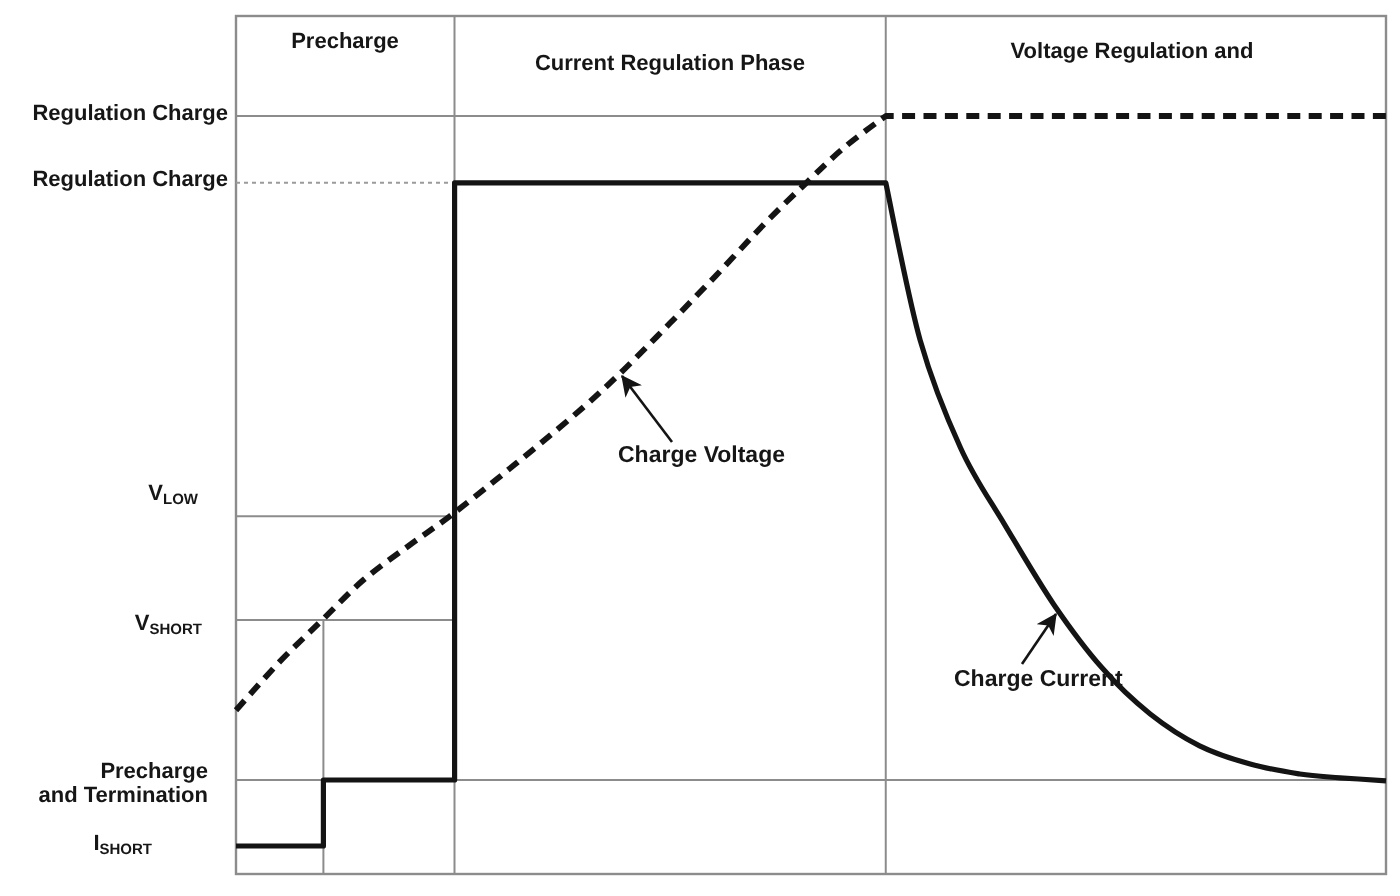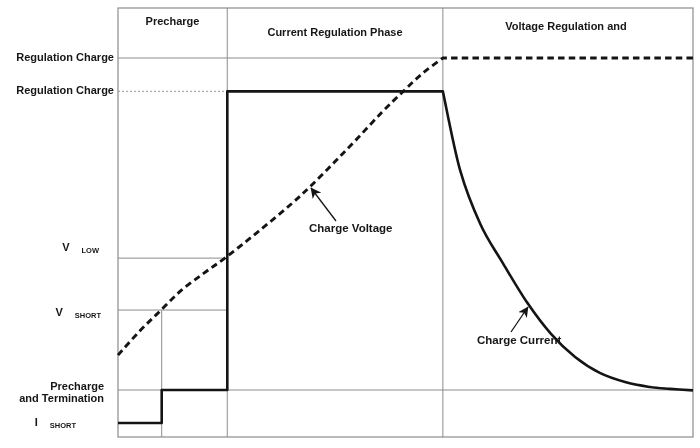--- a/index.html
+++ b/index.html
@@ -20,21 +20,21 @@
   .series.solid{stroke-width:2.6;}
   .series.dashed{stroke-width:2.9;stroke-dasharray:6.5 4.2;}
   .arrow{stroke:#141414;stroke-width:1.3;}
 
   .lbl{
     position:absolute;
     font-size:11px;font-weight:bold;line-height:11px;
     white-space:nowrap;
   }
   .ylabel{text-align:right;}
-  sub{font-size:7.5px;font-weight:bold;vertical-align:-2px;letter-spacing:0;margin-left:12px;}
+  sub{font-size:7.5px;font-weight:bold;vertical-align:-2px;letter-spacing:0;}
 
   .lbl-regv{right:586px;top:52px;}
   .lbl-regc{right:586px;top:85px;}
   .lbl-vlow{right:601px;top:242px;}
   .lbl-vshort{right:599px;top:307px;}
   .lbl-prechg{right:596px;top:381px;line-height:11.5px;}
   .lbl-ishort{right:624px;top:417px;}
 
   .hdr{position:absolute;text-align:center;font-size:11px;font-weight:bold;line-height:13px;white-space:nowrap;}
   .hdr-1{left:118px;top:15px;width:109px;}

